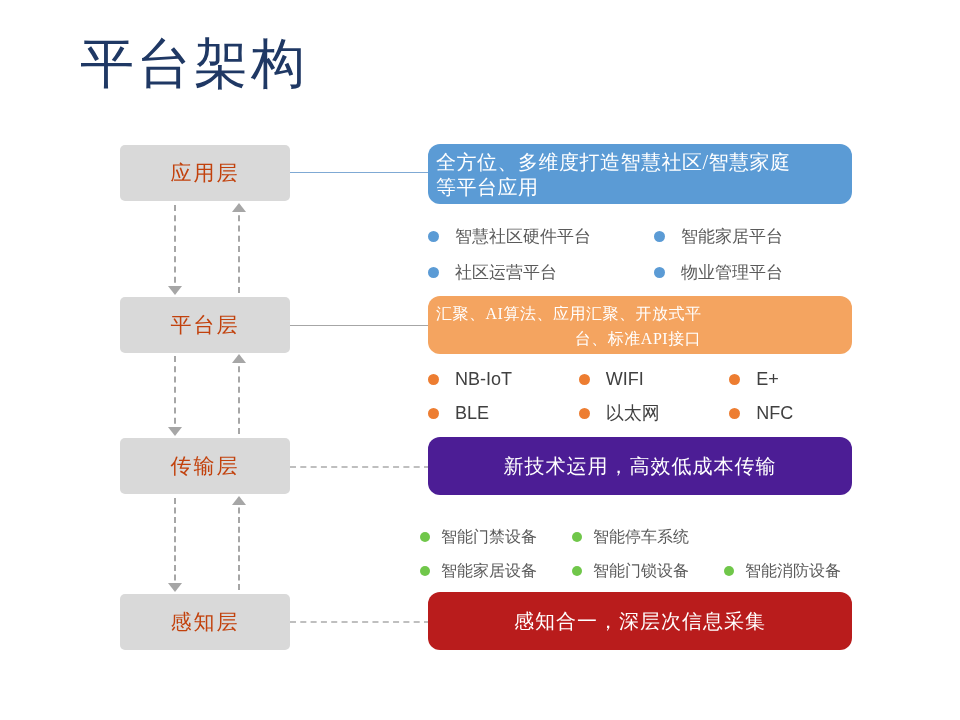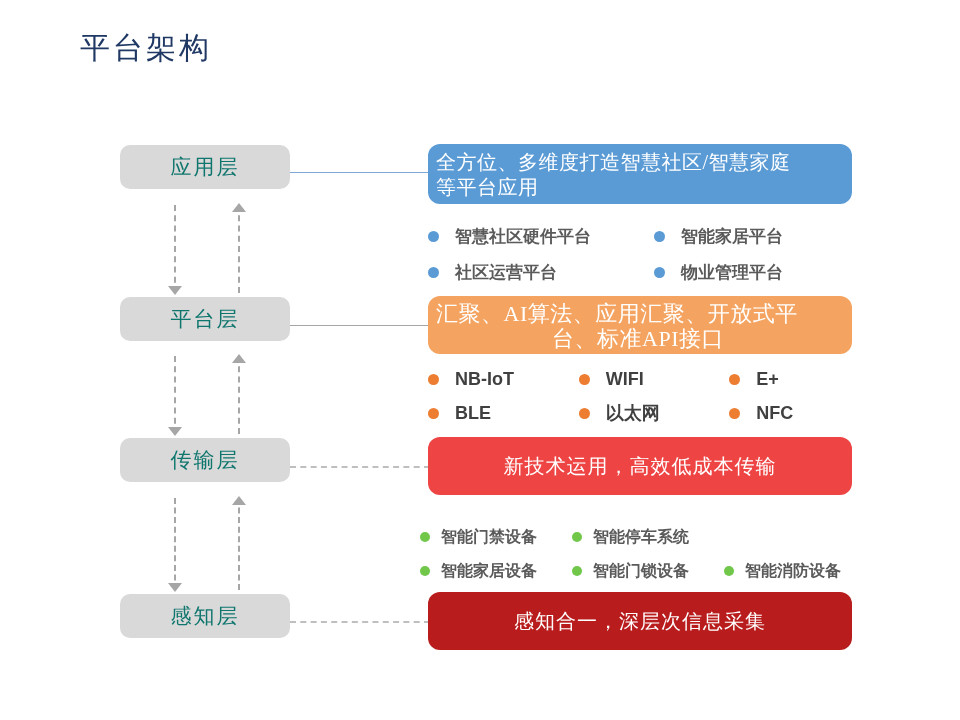--- a/index.html
+++ b/index.html
@@ -19,40 +19,40 @@
     left: 0; top: 0;
     width: 960px; height: 720px;
   }
 
   
   .title {
     position: absolute;
     left: 80px;
     top: 28px;
     font-family: "Liberation Serif", "DejaVu Serif", serif;
-    font-size: 30px;
+    font-size: 54px;
     color: #1F3864;
     letter-spacing: 3px;
     white-space: nowrap;
   }
 
   
   .layer-chip {
     position: absolute;
     left: 120px;
     width: 170px;
-    height: 44px;
+    height: 56px;
     background: #D9D9D9;
-    border-radius: 10px;
+    border-radius: 5px;
     display: flex;
     align-items: center;
     justify-content: center;
     font-family: "Liberation Serif", "DejaVu Serif", serif;
     font-size: 21px;
-    color: #0f766e;
+    color: #c2410c;
     letter-spacing: 2px;
   }
   .chip-app   { top: 145px; }
   .chip-plat  { top: 297px; }
   .chip-trans { top: 438px; }
   .chip-sense { top: 594px; }
 
   
   .banner {
     position: absolute;
@@ -71,30 +71,30 @@
     font-size: 20px;
     line-height: 25px;
     text-align: left;
     letter-spacing: 0.5px;
   }
   .banner-plat {
     top: 296px;
     height: 58px;
     background: #F4A460;
     padding: 5px 12px 5px 8px;
-    font-size: 22px;
+    font-size: 16px;
     line-height: 25px;
     letter-spacing: 0.5px;
   }
   .banner-plat .l1 { text-align: left; }
   .banner-plat .l2 { text-align: center; }
   .banner-trans {
     top: 437px;
     height: 58px;
-    background: #ef4444;
+    background: #4c1d95;
     display: flex;
     align-items: center;
     justify-content: center;
     font-size: 20px;
     letter-spacing: 1px;
   }
   .banner-sense {
     top: 592px;
     height: 58px;
     background: #b91c1c;
@@ -160,21 +160,20 @@
     color: #5a5a5a;
   }
   .bullets .row {
     display: flex;
     align-items: center;
   }
   .bullets .item {
     display: flex;
     align-items: center;
     white-space: nowrap;
-    font-weight: bold;
   }
   .dot {
     display: inline-block;
     border-radius: 50%;
     flex: 0 0 auto;
   }
   .bullets-app  { top: 218px; font-size: 17px; }
   .bullets-app .row { height: 36px; }
   .bullets-app .item { width: 238px; }
   .bullets-app .dot { width: 11px; height: 11px; background: #5B9BD5; margin-right: 16px; }

